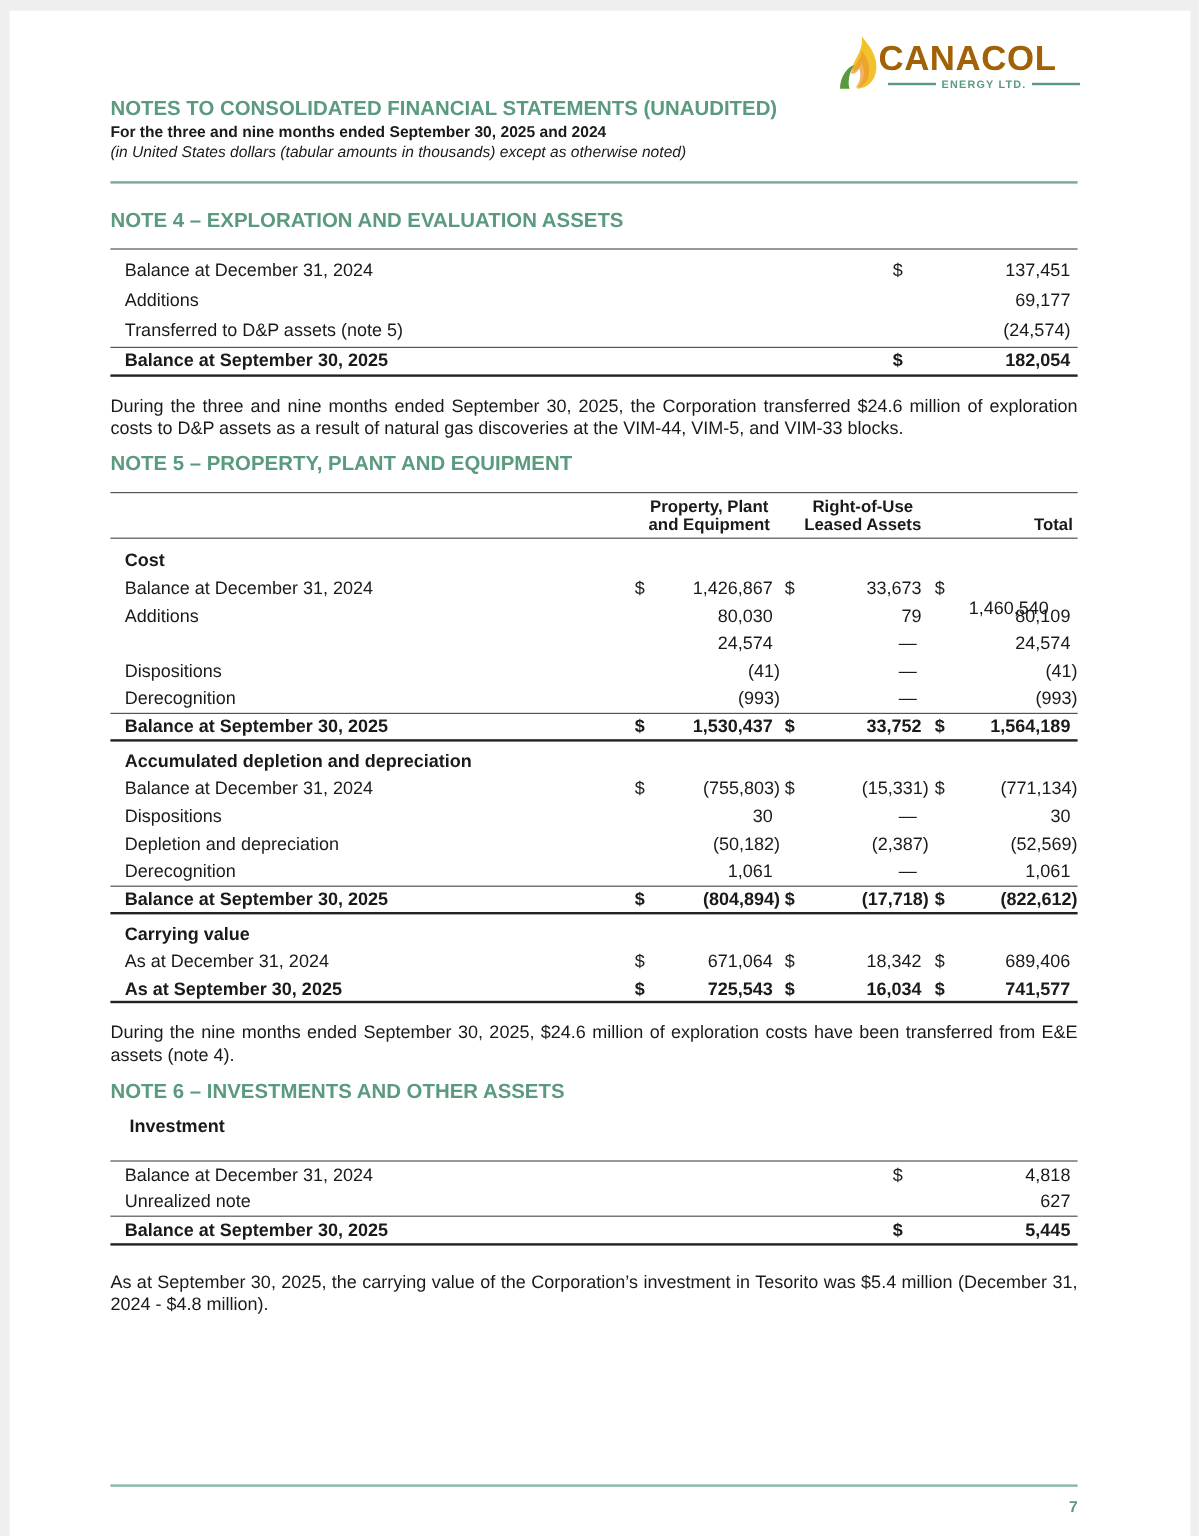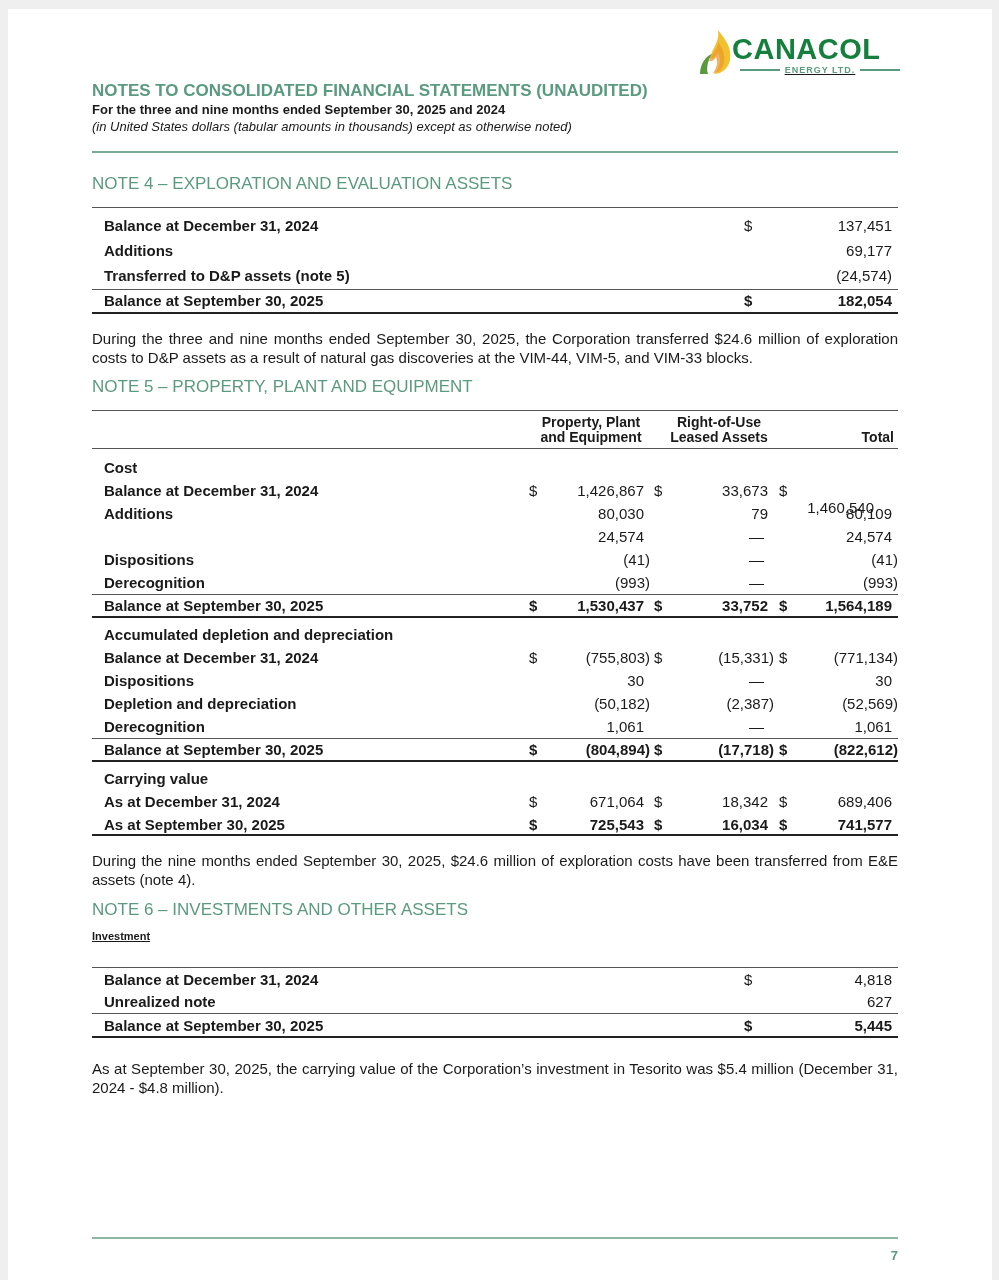--- a/index.html
+++ b/index.html
@@ -15,44 +15,44 @@
     background: #ffffff;
   }
   .abs { position: absolute; }
   .green { color: #5a9a7e; }
 
   
   .logo { position: absolute; left: 696px; top: 28px; width: 210px; height: 52px; }
   .logo-flame { position: absolute; left: 0; top: 0; width: 40px; height: 48px; }
   .logo-name {
     position: absolute; left: 36px; top: 6px;
-    font-size: 29px; font-weight: bold; letter-spacing: 0.5px; color: #15803d;
+    font-size: 29px; font-weight: bold; letter-spacing: 0.5px; color: #a16207;
     line-height: 30px;
   }
   .logo-sub {
     position: absolute; left: 44px; top: 36px; width: 160px; height: 12px;
-    display: flex; align-items: center; text-decoration: underline;
+    display: flex; align-items: center;
   }
   .logo-sub .ln { flex: 1; height: 1.5px; background: #5a9a7e; }
   .logo-sub span {
     font-size: 9px; font-weight: bold; color: #5a9a7e; letter-spacing: 1px; padding: 0 5px;
   }
 
   
   .doc-title { left: 92px; top: 81px; font-size: 17px; font-weight: bold; }
   .doc-sub { left: 92px; top: 102px; font-size: 13px; font-weight: bold; }
   .doc-sub2 { left: 92px; top: 119px; font-size: 13px; font-style: italic; }
   .hr-green { position: absolute; left: 92px; width: 806px; height: 2px; background: #7aa994; }
 
-  .note-h { font-size: 17px; font-weight: normal; left: 92px; }
+  .note-h { font-size: 17px; font-weight: bold; left: 92px; }
   .rule-thin { position: absolute; left: 92px; width: 806px; height: 1px; background: #555; }
   .rule-thick { position: absolute; left: 92px; width: 806px; height: 2px; background: #222; }
   .row { position: absolute; left: 92px; width: 806px; height: 22px; font-size: 15px; line-height: 22px; }
   .row.bold { font-weight: bold; }
-  .row .lbl { position: absolute; left: 12px; font-weight: bold; }
+  .row .lbl { position: absolute; left: 12px; }
   .row .dol { position: absolute; }
   .row .val { position: absolute; text-align: right; }
 
   .para { position: absolute; left: 92px; width: 806px; font-size: 15px; line-height: 19px; text-align: justify; text-align-last: left; }
 
   .col-head { position: absolute; font-size: 14px; font-weight: bold; text-align: center; line-height: 15px; }
 
   .footer { position: absolute; left: 92px; top: 1239px; width: 806px; font-size: 13px; font-weight: bold; color: #5a9a7e; }
   .footer .pg { position: absolute; right: 0; top: 0; }
 </style>
@@ -247,21 +247,21 @@
       <span class="val" style="right:130px;">16,034</span>
       <span class="dol" style="left:687px;">$</span>
       <span class="val" style="right:6px;">741,577</span>
     </div>
     <div class="rule-thick" style="top:834px;"></div>
   </div>
 
 <div class="para" style="top:851px;">During the nine months ended September 30, 2025, $24.6 million of exploration costs have been transferred from E&amp;E assets (note 4).</div>
 
 <div class="abs note-h green" style="top:900px;">NOTE 6 – INVESTMENTS AND OTHER ASSETS</div>
-<div class="abs" style="left:92px; top:930px; font-size:11px; font-weight:bold;text-decoration:underline;">Investment</div>
+<div class="abs" style="left:108px; top:930px; font-size:15px; font-weight:bold;">Investment</div>
 <div class="rule-thin" style="top:967px;"></div>
 <div id="note6-rows">
     <div class="row" style="top:969px;">
       <span class="lbl">Balance at December 31, 2024</span>
       <span class="dol" style="left:652px;">$</span>
       <span class="val" style="right:6px;">4,818</span>
     </div>
     <div class="row" style="top:991px;">
       <span class="lbl">Unrealized note</span>
       <span class="dol" style="left:652px;"></span>

